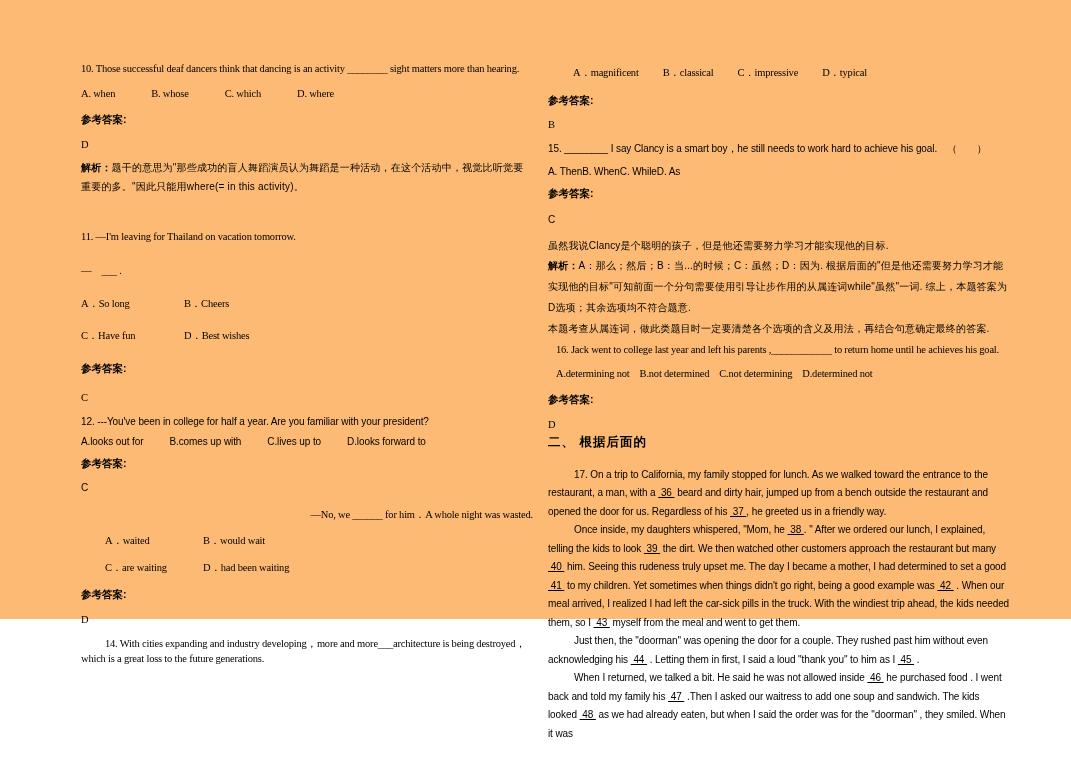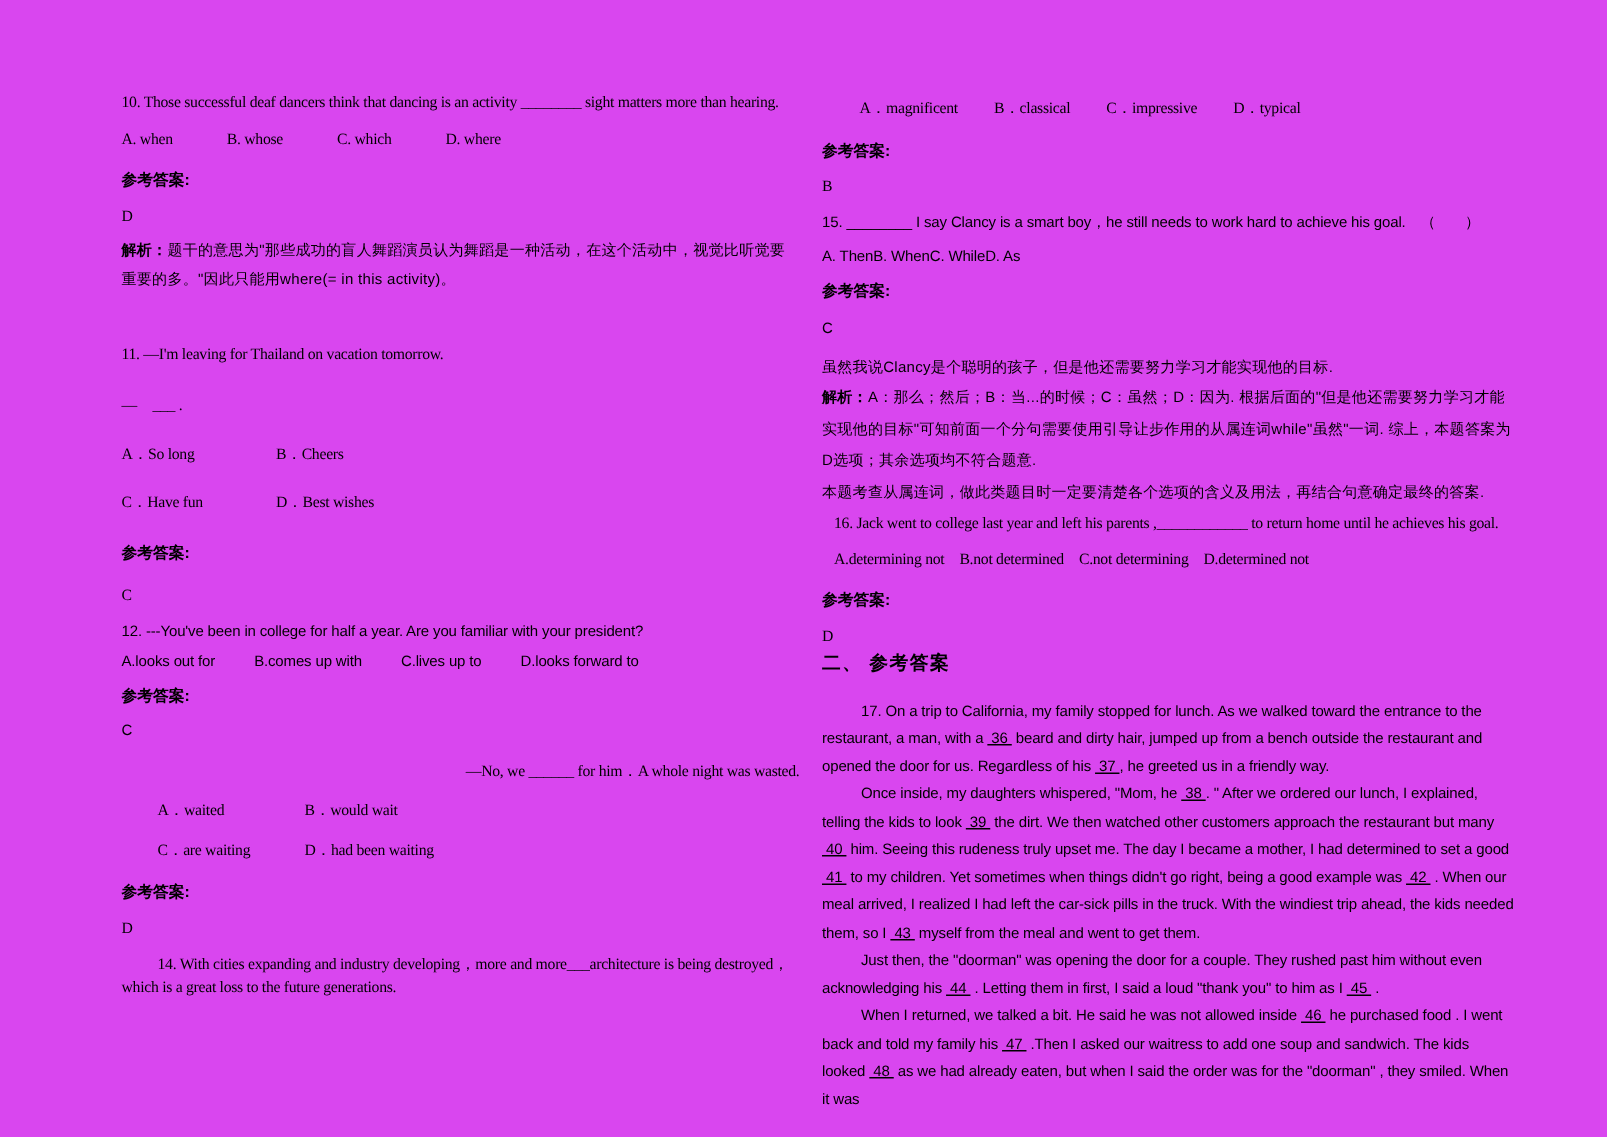--- a/index.html
+++ b/index.html
@@ -2,21 +2,21 @@
 <html><head>
 <meta charset="utf-8">
 <style>
   * { box-sizing: border-box; }
   html, body { margin: 0; padding: 0; }
   body {
     width: 1071px; height: 758px; overflow: hidden;
     background: #ffffff; color: #000;
     font-family: "Liberation Serif", serif;
   }
-  .page { position: relative; width: 1071px; height: 758px; background: #d946ef; }
+  .page { position: relative; width: 1071px; height: 619px; background: #fdba74; }
   .col { position: absolute; top: 62px; }
   .col-left  { left: 81px;  width: 452px; }
   .col-right { left: 548px; width: 462px; }
 
   p { margin: 0; }
   .serif { font-family: "Liberation Serif", serif; font-size: 10.5px; line-height: 1.3; letter-spacing: -0.2px; }
   .sans  { font-family: "Liberation Sans", sans-serif; font-size: 10px; line-height: 1.4; letter-spacing: -0.1px; }
   .ans-label { font-family: "Liberation Sans", sans-serif; font-weight: 700; font-size: 10.5px; }
   .ans-value { font-family: "Liberation Serif", serif; font-size: 10.5px; }
   .analysis-cn { font-family: "Liberation Sans", sans-serif; font-size: 10px; line-height: 1.85; letter-spacing: 0.2px; }
@@ -129,21 +129,21 @@
     <p class="serif ind8 mt3" style="line-height:13.5px">16. Jack went to college last year and left his parents ,____________ to return home until he achieves his goal.</p>
     <div class="opt-row gap10 serif ind8 mt11">
       <span>A.determining not</span>
       <span>B.not determined</span>
       <span>C.not determining</span>
       <span>D.determined not</span>
     </div>
     <p class="ans-label mt12">参考答案:</p>
     <p class="ans-value mt12">D</p>
 
-    <p class="sec-heading mt4">二、 参考答案</p>
+    <p class="sec-heading mt4">二、 根据后面的</p>
 
     <div class="passage mt15">
       <p>17. On a trip to California, my family stopped for lunch. As we walked toward the entrance to the restaurant, a man, with a <span class="blank"> 36 </span> beard and dirty hair, jumped up from a bench outside the restaurant and opened the door for us.  Regardless of his <span class="blank"> 37 </span>, he greeted us in a friendly way.</p>
       <p>Once inside, my daughters whispered, "Mom, he <span class="blank"> 38 </span>. " After we ordered our lunch, I explained, telling the kids to look <span class="blank"> 39 </span> the dirt. We then watched other customers approach the restaurant but many <span class="blank"> 40 </span> him. Seeing this rudeness truly upset me. The day I became a mother, I had determined to set a good <span class="blank"> 41 </span> to my children. Yet sometimes when things didn't go right, being a good example was <span class="blank"> 42 </span> . When our meal arrived, I realized I had left the car-sick pills in the truck.  With the windiest trip ahead, the kids needed them, so I <span class="blank"> 43 </span> myself from the meal and went to get them.</p>
       <p>Just then, the "doorman" was opening the door for a couple. They rushed past him without even acknowledging his <span class="blank"> 44 </span> . Letting them in first, I said a loud "thank you" to him as I <span class="blank"> 45 </span> .</p>
       <p>When I returned, we talked a bit. He said he was not allowed inside <span class="blank"> 46 </span> he purchased food . I went back and told my family his <span class="blank"> 47 </span> .Then I asked our waitress to add one soup and sandwich. The kids looked <span class="blank"> 48 </span> as we had already eaten, but when I said the order was for the "doorman" , they smiled. When it was</p>
     </div>
   </section>
 
 </div>

